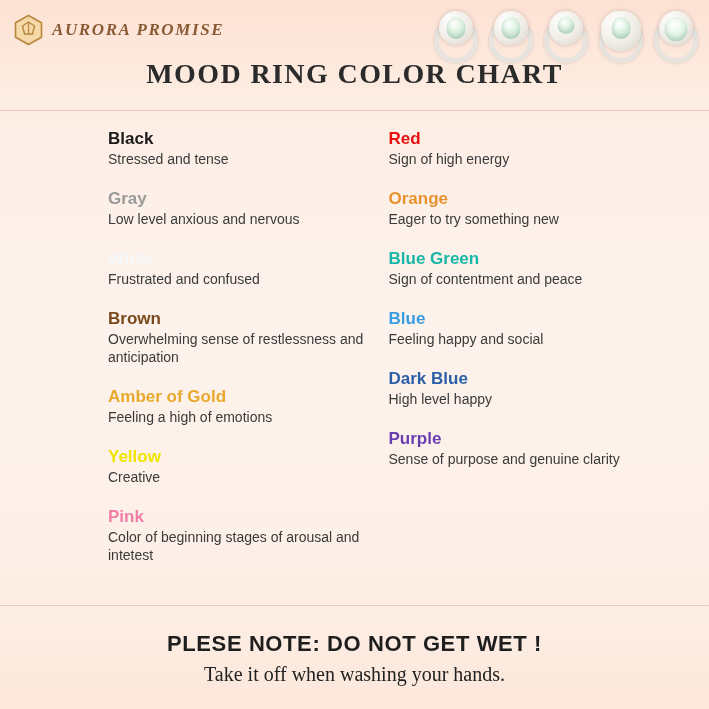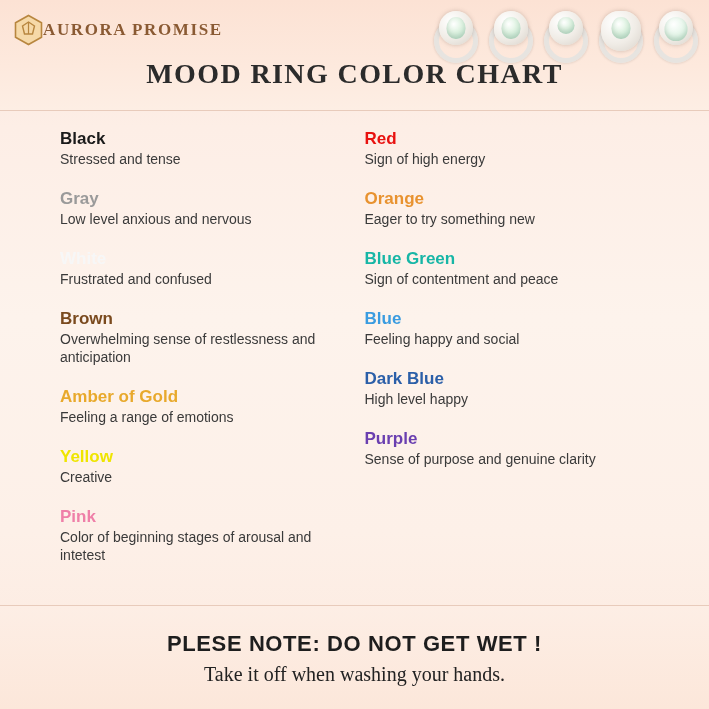--- a/index.html
+++ b/index.html
@@ -27,20 +27,22 @@
     height: 110px;
     background: linear-gradient(180deg, #fce2d4 0%, #fde9dd 60%, #fdeee4 100%);
     border-bottom: 1px solid #e8cbbb;
   }
   .brand {
     position: absolute;
     left: 14px;
     top: 14px;
     display: flex;
     align-items: center;
+    gap: 9px;
+    font-style: italic;
   }
   .brand-logo {
     width: 29px;
     height: 32px;
     position: relative;
   }
   .brand-name {
     font-family: "Liberation Serif", serif;
     font-size: 17px;
     letter-spacing: 1.6px;
@@ -116,20 +118,21 @@
   .ring.r3 .stone { width: 17px; height: 17px; border-radius: 50%; }
   .ring.r4 .halo { width: 40px; height: 40px; border-radius: 45% 45% 50% 50%; }
   .ring.r5 .stone { width: 23px; height: 24px; background: radial-gradient(circle at 40% 30%, #ffffff 0%, #e6f6ea 50%, #bde6cf 100%); }
 
   
   .columns {
     display: flex;
     padding: 18px 8px 0 0;
     height: 486px;
     box-sizing: border-box;
+    margin-left: 48px;
   }
   .col {
     width: 50%;
     box-sizing: border-box;
   }
   .col.left { padding-left: 60px; padding-right: 10px; }
   .col.right { padding-left: 14px; padding-right: 20px; }
 
   .entry {
     margin-bottom: 21px;
@@ -235,21 +238,21 @@
       <div class="entry">
         <div class="name" style="color: rgb(247, 247, 247);">White</div>
         <div class="desc">Frustrated and confused</div>
       </div>
       <div class="entry">
         <div class="name" style="color: rgb(122, 74, 30);">Brown</div>
         <div class="desc">Overwhelming sense of restlessness and anticipation</div>
       </div>
       <div class="entry">
         <div class="name" style="color: rgb(232, 169, 44);">Amber of Gold</div>
-        <div class="desc">Feeling a range of emotions</div>
+        <div class="desc">Feeling a high of emotions</div>
       </div>
       <div class="entry">
         <div class="name" style="color: rgb(239, 229, 0);">Yellow</div>
         <div class="desc">Creative</div>
       </div>
       <div class="entry">
         <div class="name" style="color: rgb(239, 127, 168);">Pink</div>
         <div class="desc">Color of beginning stages of arousal and intetest</div>
       </div>
     </div>

